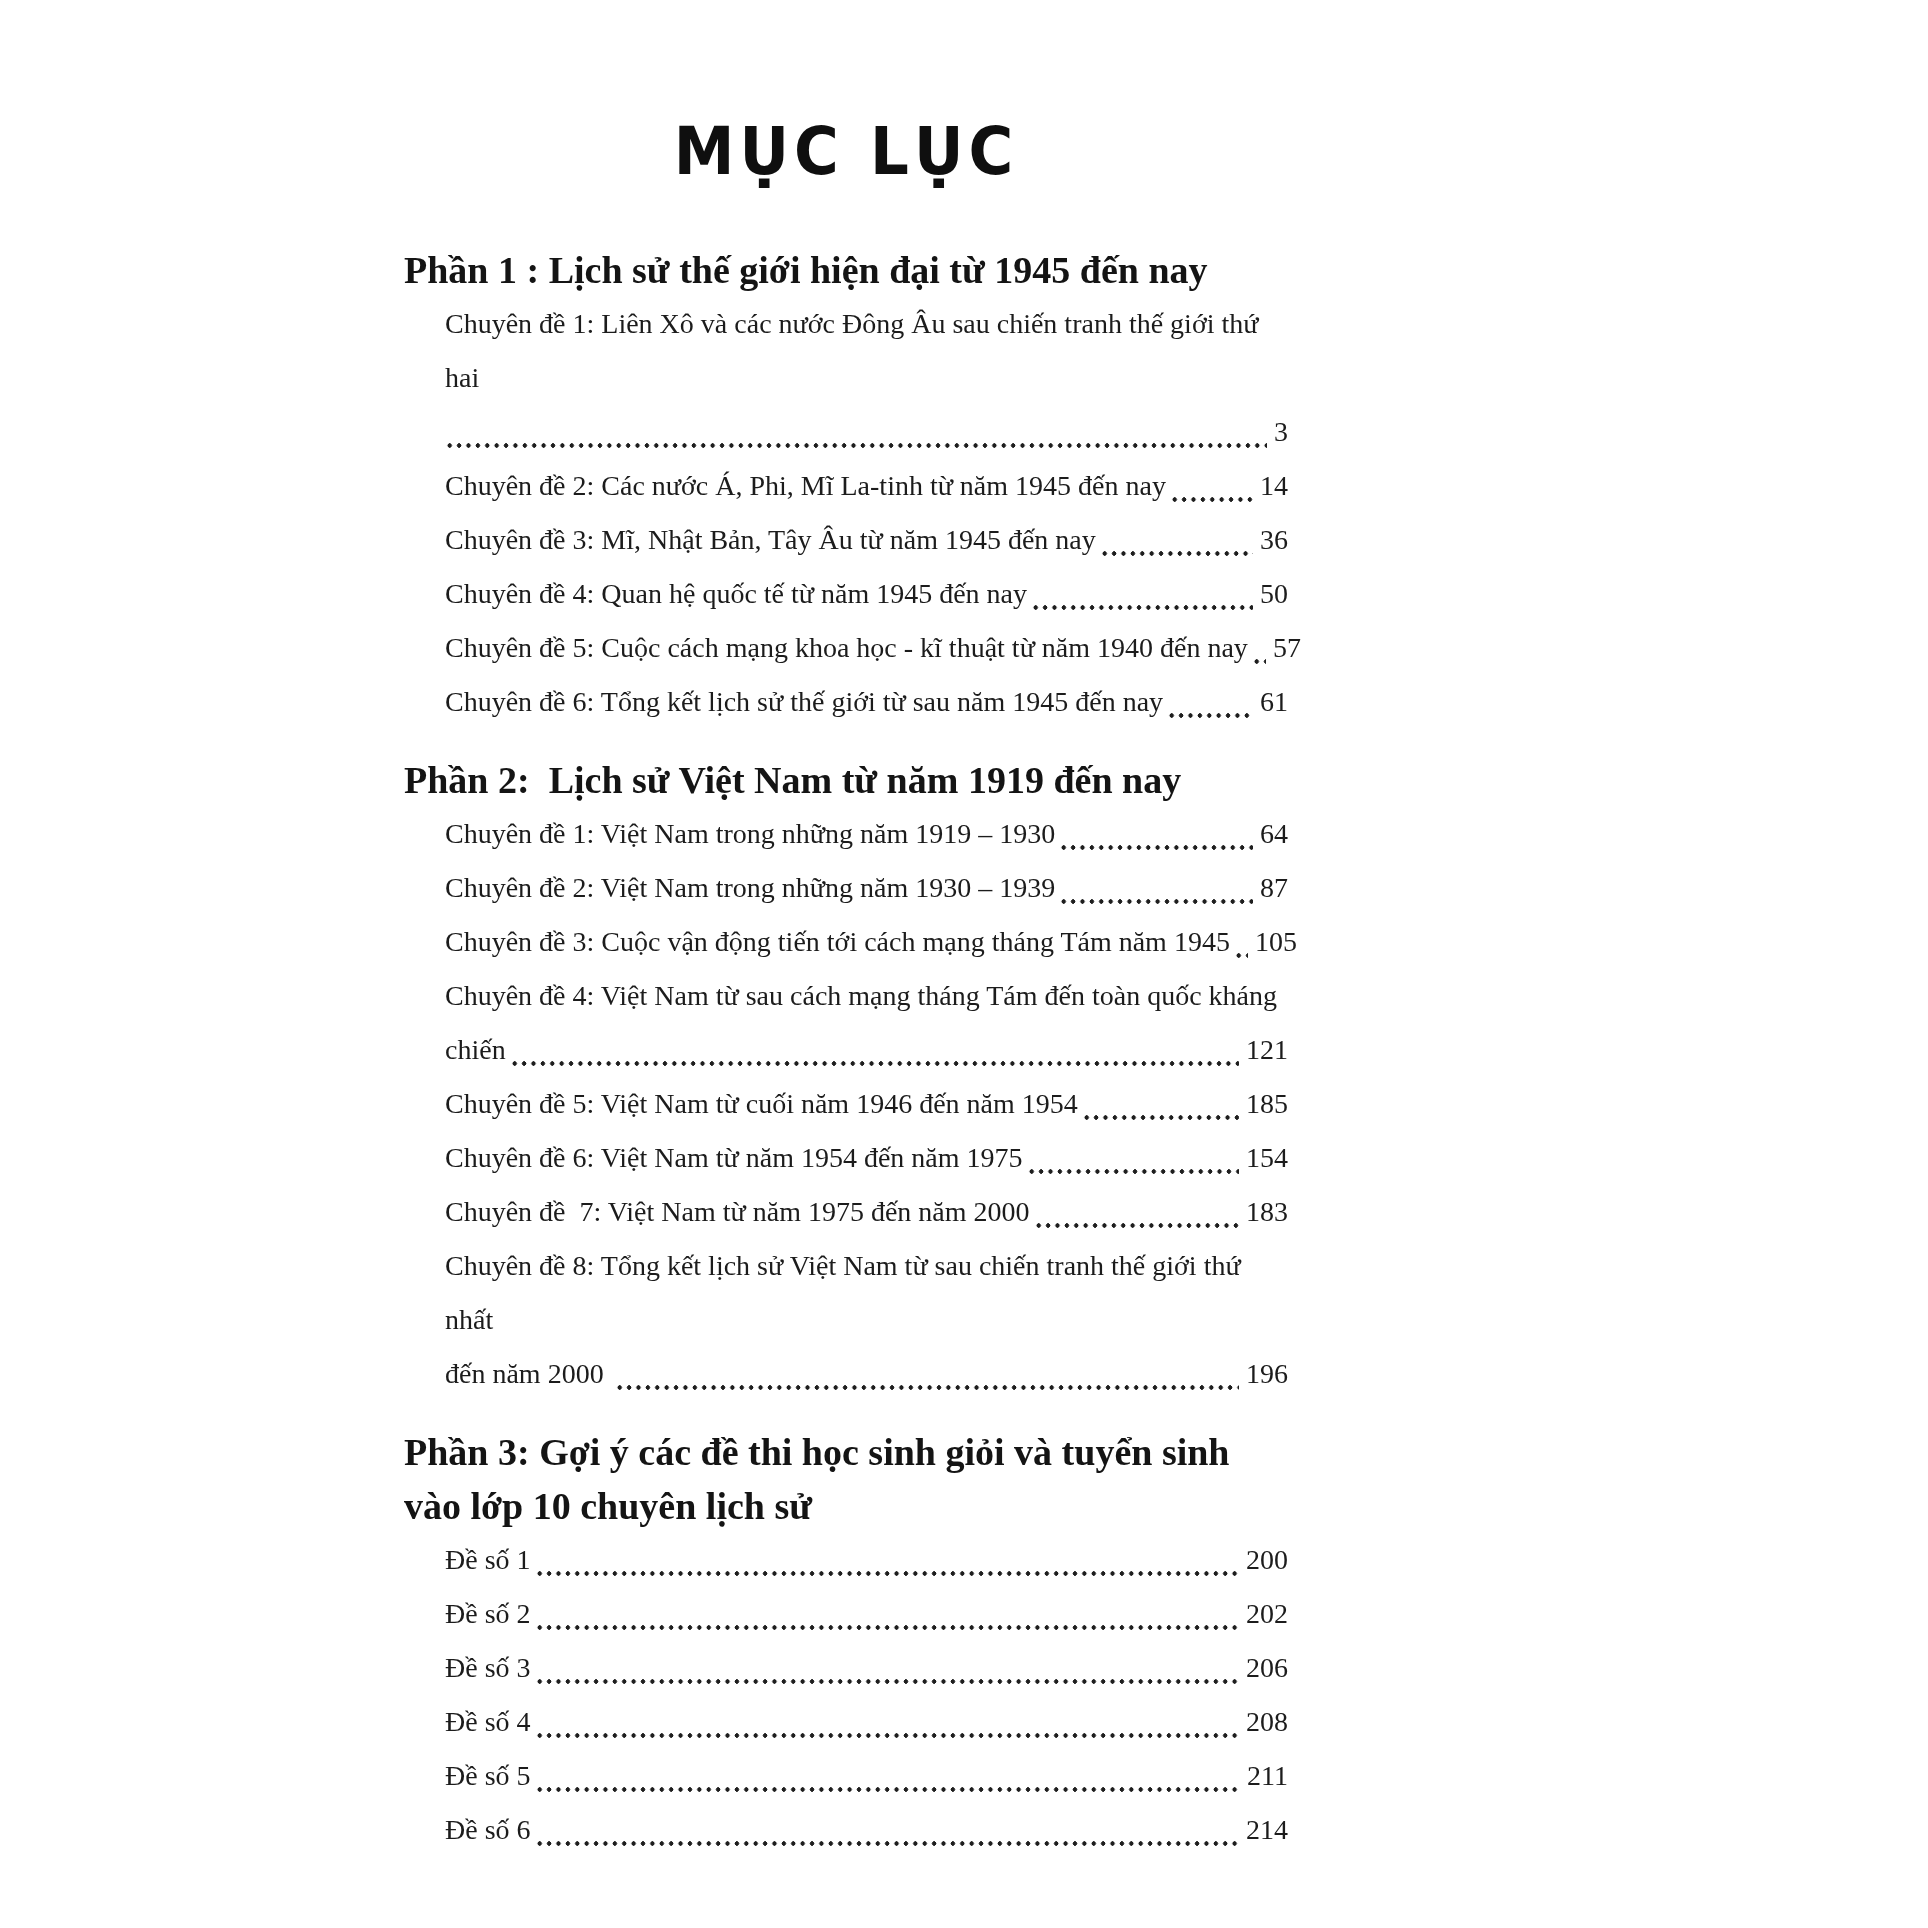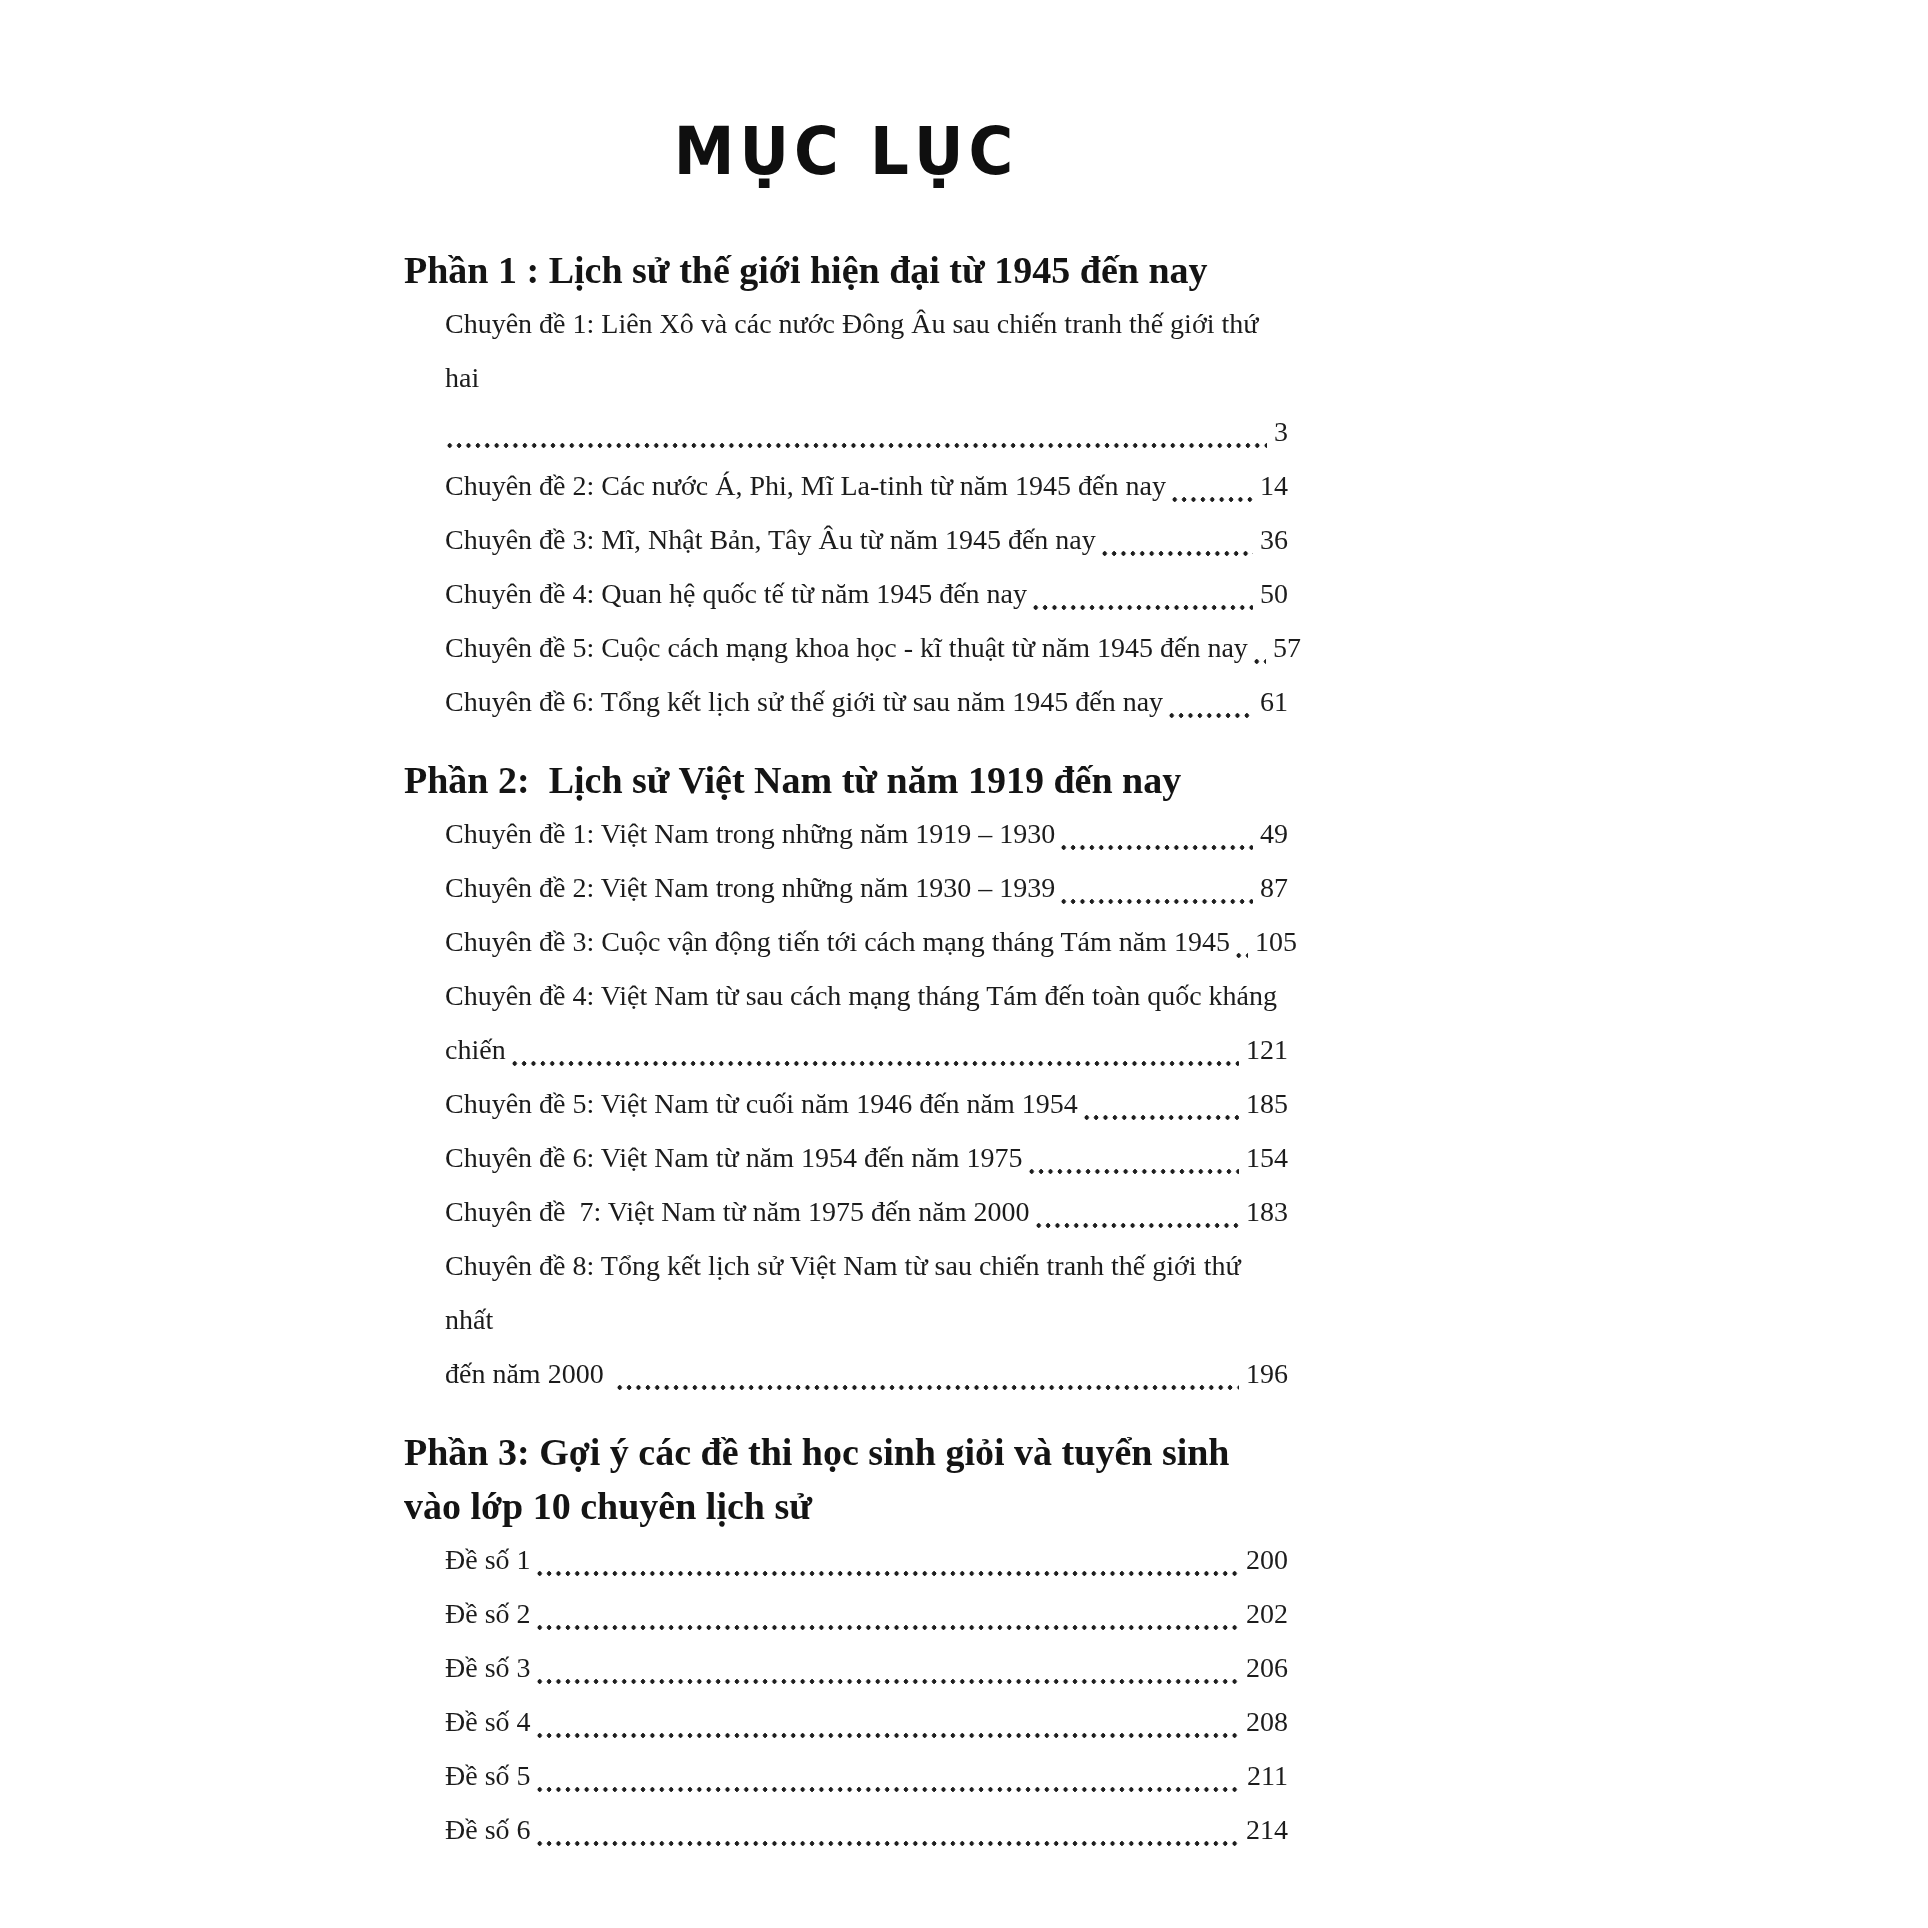--- a/index.html
+++ b/index.html
@@ -92,40 +92,40 @@
     <span class="pg">36</span>
   </div>
 
   <div class="row">
     <span class="lbl">Chuyên đề 4: Quan hệ quốc tế từ năm 1945 đến nay</span>
     <span class="leader"></span>
     <span class="pg">50</span>
   </div>
 
   <div class="row">
-    <span class="lbl">Chuyên đề 5: Cuộc cách mạng khoa học - kĩ thuật từ năm 1945 đến nay</span>
+    <span class="lbl">Chuyên đề 5: Cuộc cách mạng khoa học - kĩ thuật từ năm 1940 đến nay</span>
     <span class="leader"></span>
     <span class="pg">57</span>
   </div>
 
   <div class="row">
     <span class="lbl">Chuyên đề 6: Tổng kết lịch sử thế giới từ sau năm 1945 đến nay</span>
     <span class="leader"></span>
     <span class="pg">61</span>
   </div>
 </div>
   </section>
 
   <section class="toc-section">
     <h2 class="section-heading">Phần 2:  Lịch sử Việt Nam từ năm 1919 đến nay</h2>
     <div class="entries">
   <div class="row">
     <span class="lbl">Chuyên đề 1: Việt Nam trong những năm 1919 – 1930</span>
     <span class="leader"></span>
-    <span class="pg">49</span>
+    <span class="pg">64</span>
   </div>
 
   <div class="row">
     <span class="lbl">Chuyên đề 2: Việt Nam trong những năm 1930 – 1939</span>
     <span class="leader"></span>
     <span class="pg">87</span>
   </div>
 
   <div class="row">
     <span class="lbl">Chuyên đề 3: Cuộc vận động tiến tới cách mạng tháng Tám năm 1945</span>

